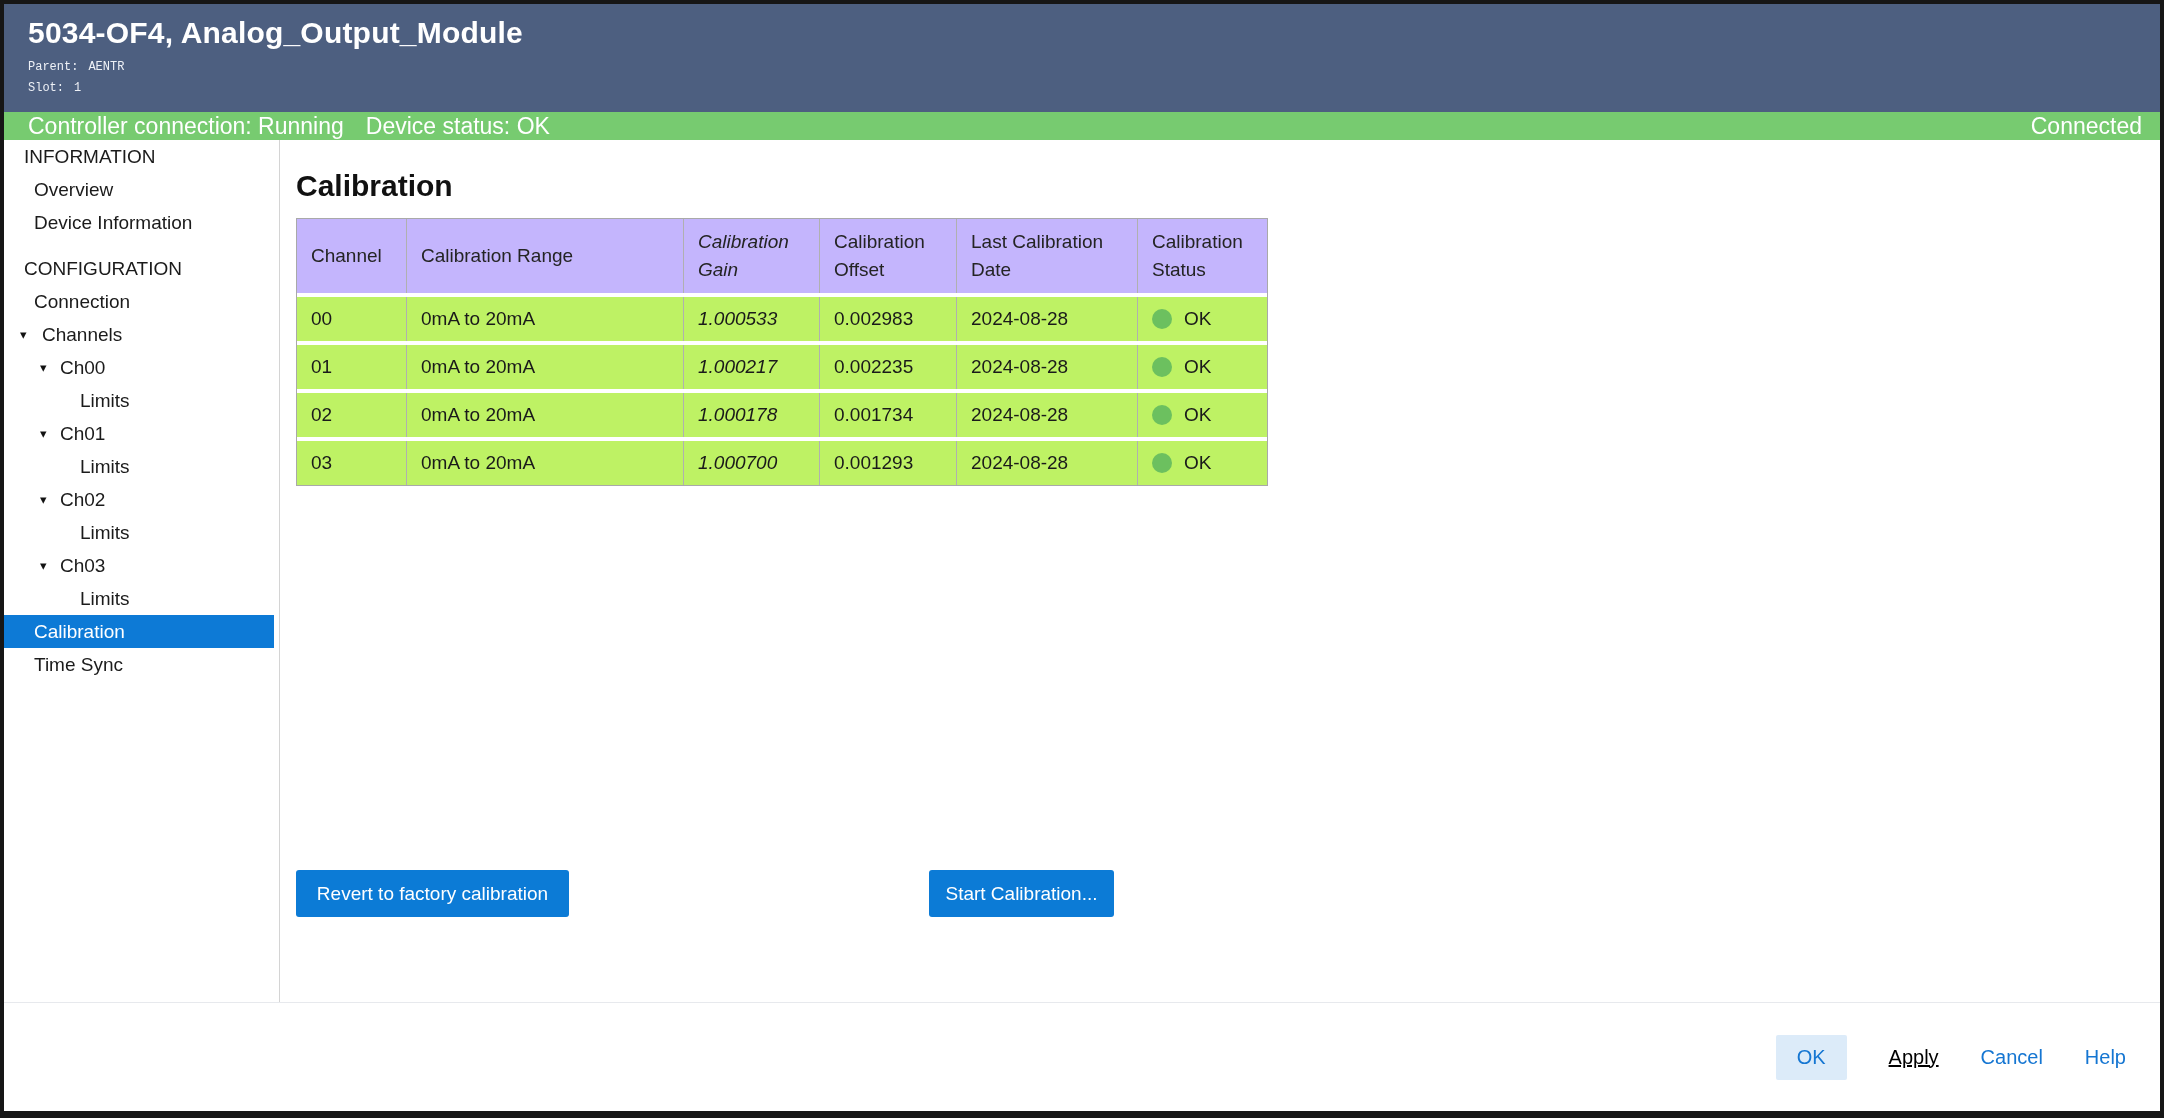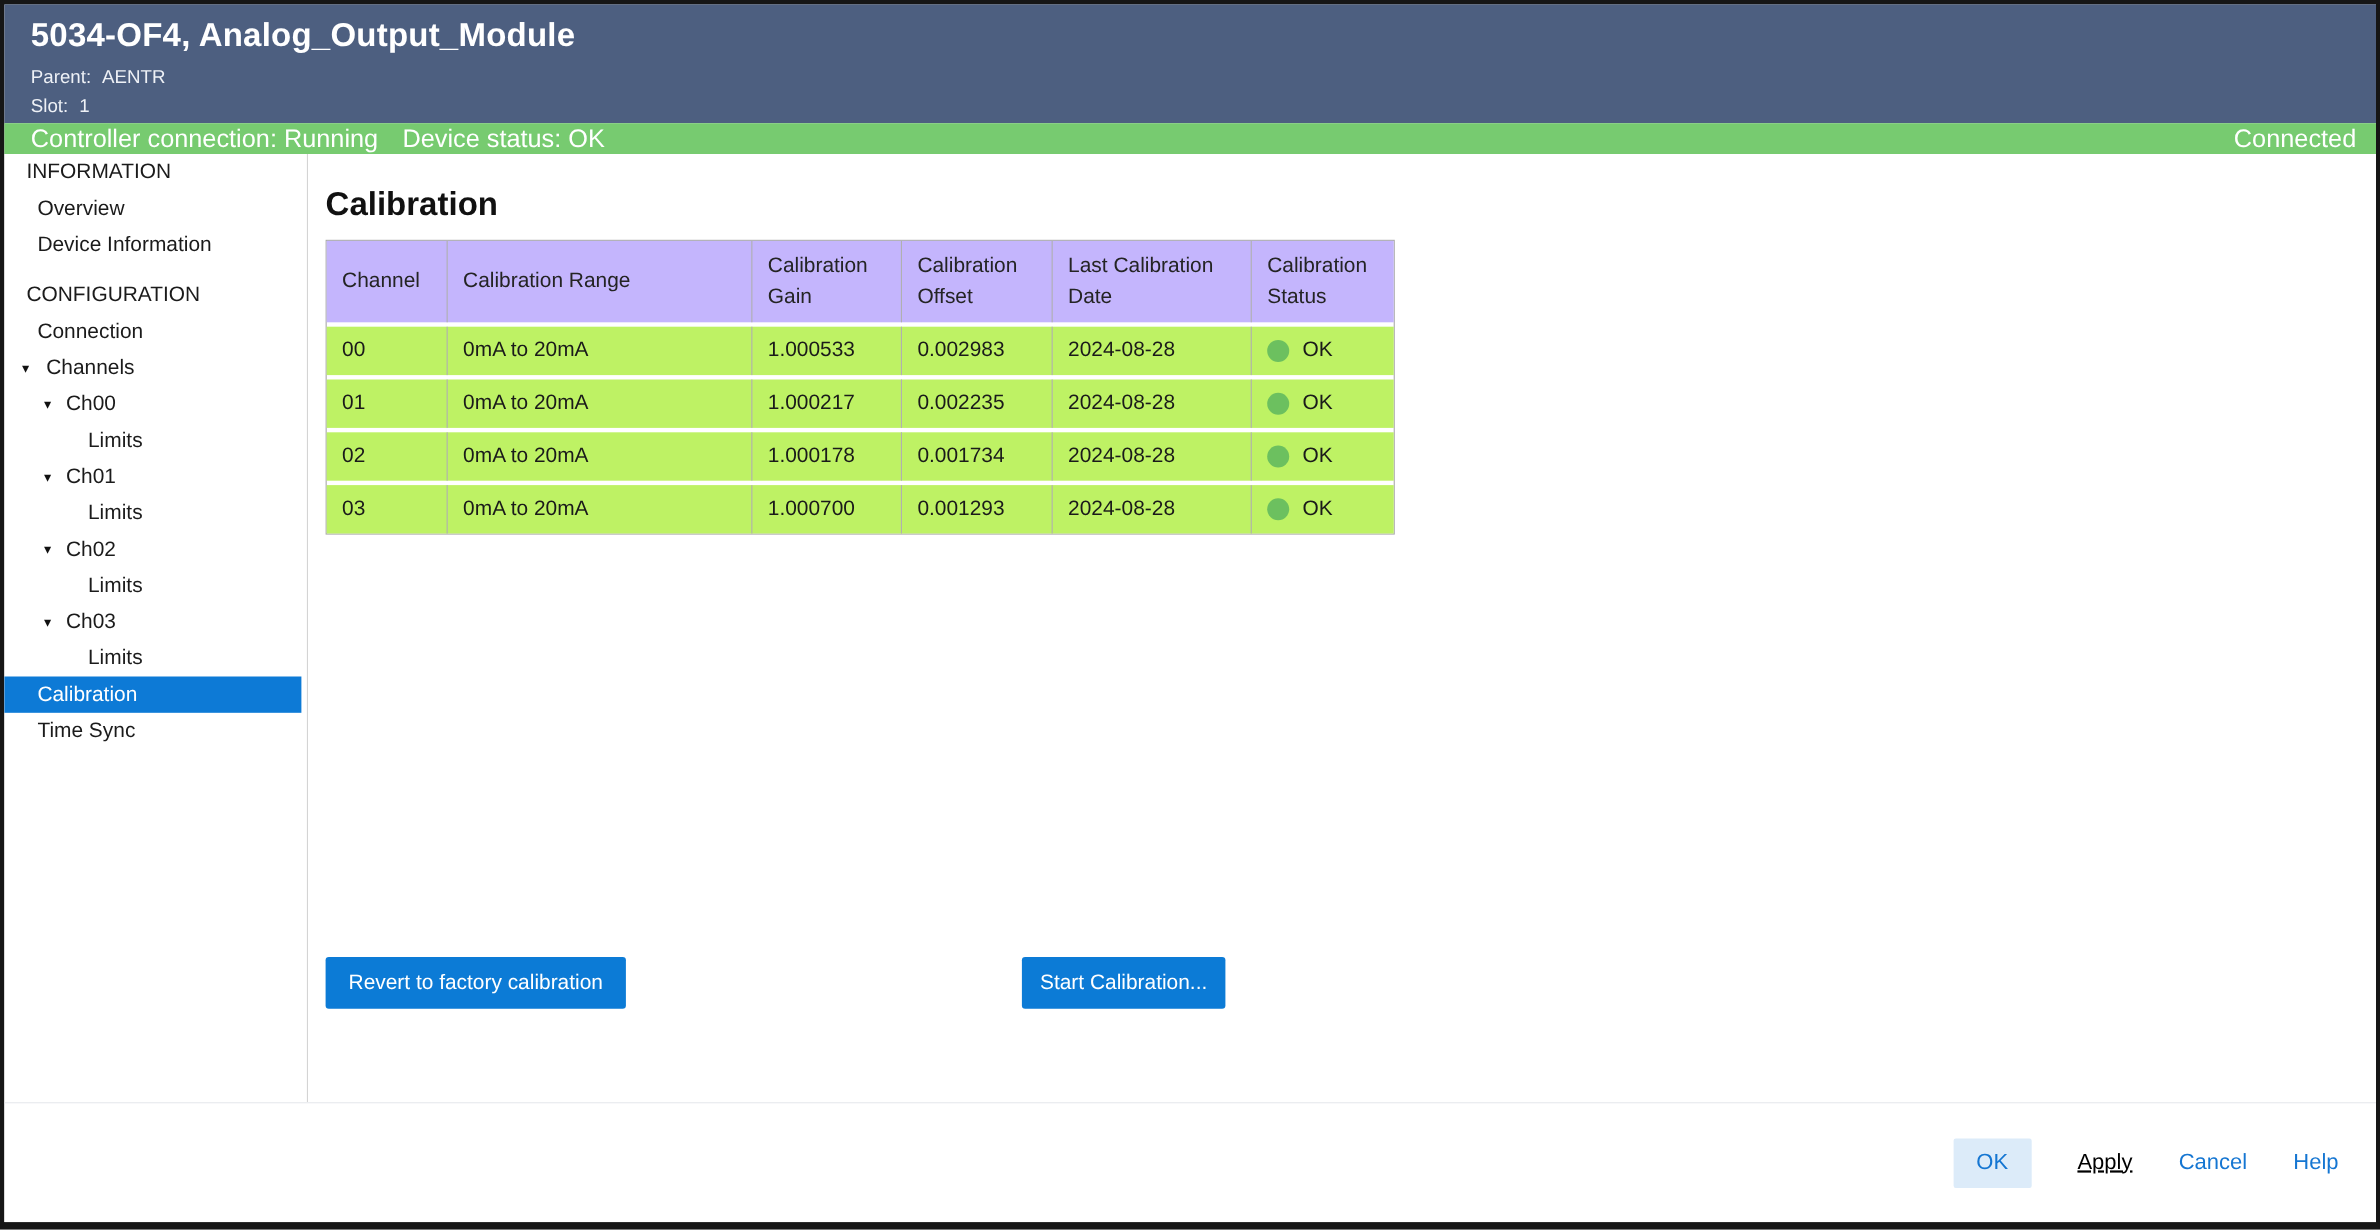--- a/index.html
+++ b/index.html
@@ -8,21 +8,21 @@
 
   .window {
     width:2164px; height:1118px;
     border:4px solid #161616; border-bottom-width:7px;
     display:flex; flex-direction:column; background:#ffffff;justify-content:center;
   }
 
   
   .header { height:108px; background:#4d5f80; color:#ffffff; padding:12px 24px 6px; flex:0 0 auto; }
   .title  { font-size:30px; font-weight:700; letter-spacing:.2px; margin-bottom:10px; }
-  .meta-line { font-size:17px; color:#eef1f6; margin-bottom:7px; }
+  .meta-line { font-size:12px; color:#eef1f6; margin-bottom:7px;font-family:Liberation Mono, monospace; }
   .meta-line .meta-value { margin-left:10px; }
 
   
   .status-bar { height:28px; background:#77cb70; color:#ffffff; display:flex; align-items:center;
                 font-size:23px; padding:0 14px 0 24px; flex:0 0 auto; }
   .status-bar .sb-item { margin-right:22px; }
   .sb-right { margin-left:auto; margin-right:4px; }
 
   
   .content { flex:1 1 auto; display:flex; min-height:0; background:#ffffff; }
@@ -48,21 +48,21 @@
   .main-title { font-size:30px; font-weight:600; color:#111; margin:8px 0 15px; line-height:35px; }
 
   
   .cal-table { width:972px; border:1px solid #a9a9a9; background:#ffffff; }
   .t-header { display:flex; background:#c4b5fd; min-height:74px; }
   .t-body .t-row { display:flex; background:#bef264; min-height:44px; margin-top:4px; }
   .cell { padding:6px 14px; border-right:1px solid #b0b0b0; display:flex; align-items:center;
           font-size:19px; color:#1a1a1a; line-height:1.5; }
   .t-header .cell { color:#242424; }
   .cell:last-child { border-right:none; }
-  .c1 { flex:0 0 110px; } .c2 { flex:0 0 277px; } .c3 { flex:0 0 136px; }
+  .c1 { flex:0 0 110px; } .c2 { flex:0 0 277px; } .c3 { flex:0 0 136px;font-style:italic; }
   .c4 { flex:0 0 137px; } .c5 { flex:0 0 181px; } .c6 { flex:1 1 auto; }
   .dot { width:20px; height:20px; border-radius:50%; background:#6cc05f; margin-right:12px;
          flex:0 0 20px; display:inline-block; }
 
   
   .action-row { position:absolute; top:730px; left:16px; display:flex; }
   .btn-primary { background:#0c7bd6; color:#ffffff; border:none; border-radius:3px;
                  font-size:19px; font-family:inherit; height:47px; cursor:pointer; }
   .btn-revert { width:273px; }
   .btn-start  { width:185px; margin-left:360px; }

